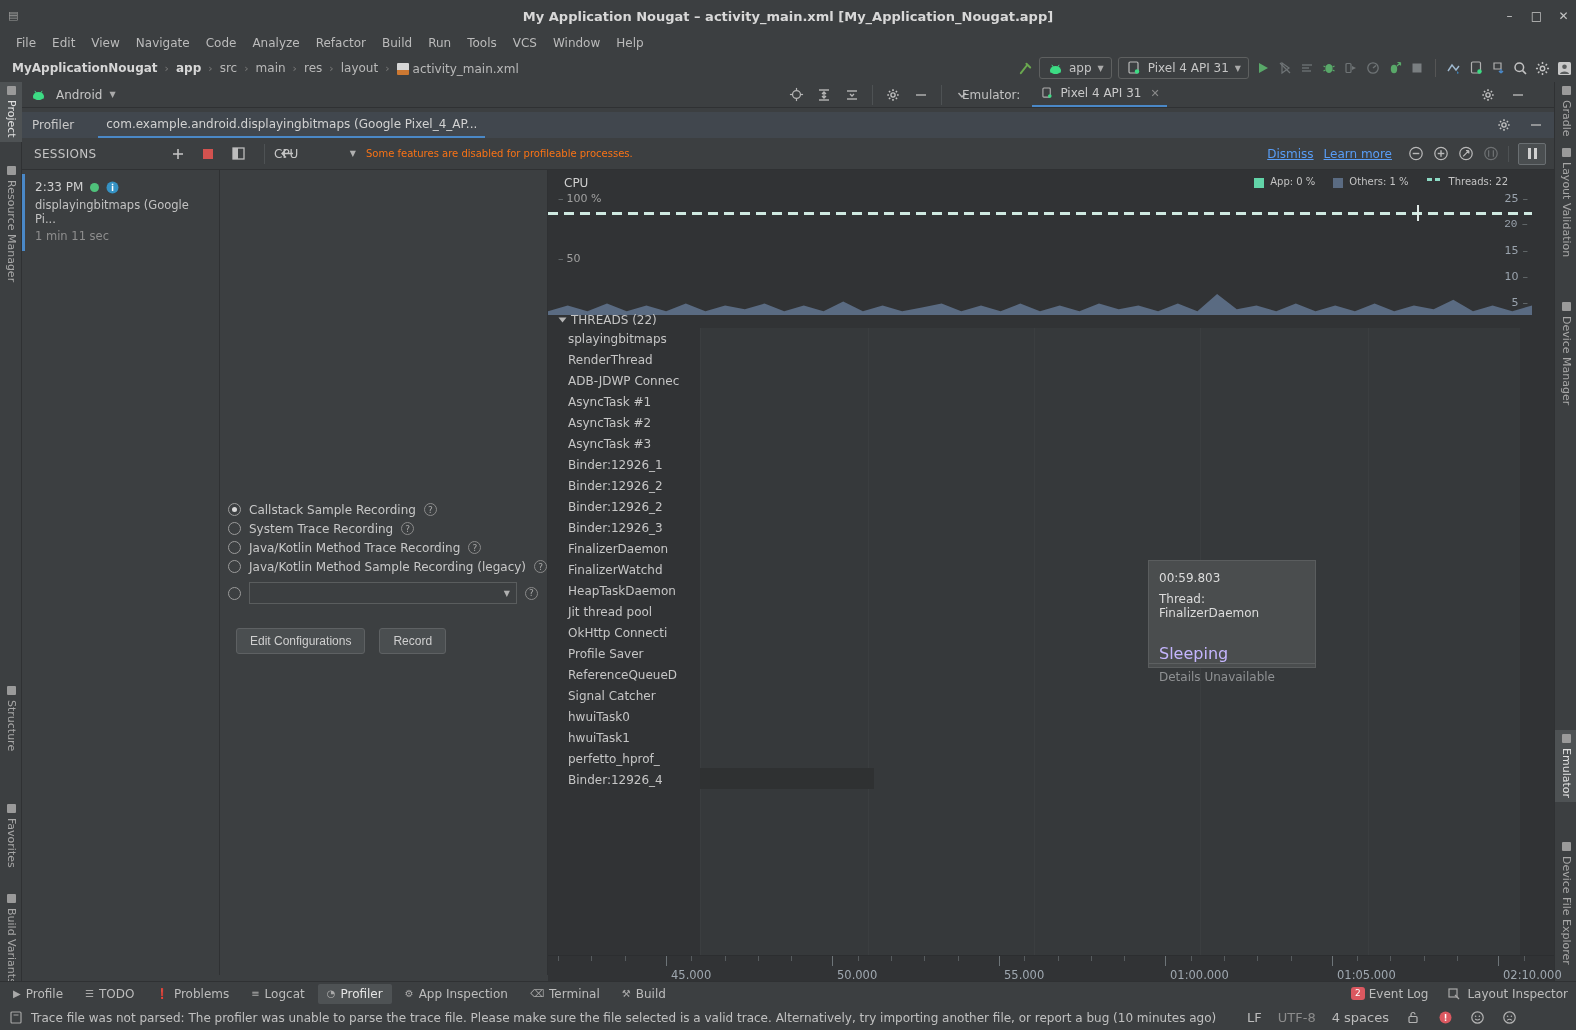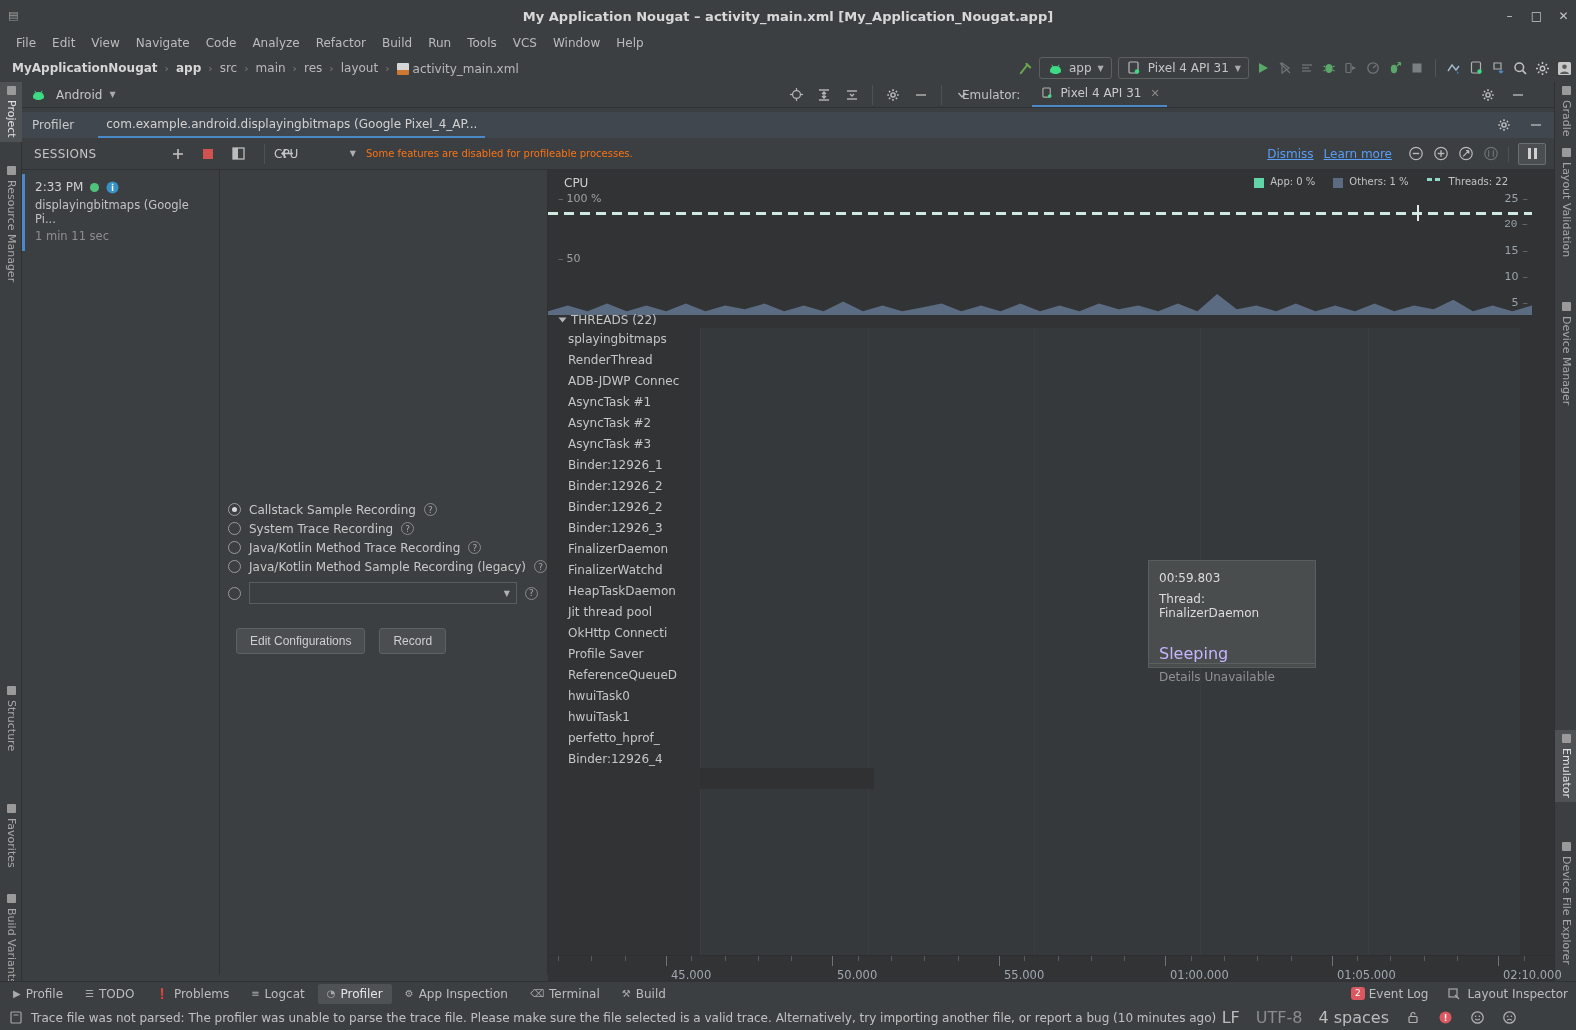--- a/index.html
+++ b/index.html
@@ -248,21 +248,21 @@
   .badge-red {
     background: #db5860; color: #fff; font-size: 9px; border-radius: 3px;
     padding: 1px 4px; line-height: 1.2; margin-right: 4px;
   }
   
   .statusbar {
     position: absolute; bottom: 0; left: 0; width: 1525px; height: 25px;
     background: #3c3f41; display:flex; align-items:center;
   }
   .status-msg { font-size: 12px; color: #c0c0c0; margin-left: 8px; display:flex; align-items:center; gap: 7px; }
-  .status-right { position: absolute; right: 8px; display:flex; align-items:center; gap: 16px; font-size: 16px; color: #bcbcbc; }
+  .status-right { position: absolute; right: 8px; display:flex; align-items:center; gap: 16px; font-size: 13px; color: #bcbcbc; }
   .muted { color: #8c8c8c; }
 </style>
 </head>
 <body>
 
 <div class="app">
 
   <div class="titlebar">
     <span class="tb-left-icon">▤</span>
     <div class="tb-title">My Application Nougat – activity_main.xml [My_Application_Nougat.app]</div>
@@ -832,20 +832,23 @@
           <div class="tname">Jit thread pool</div>
         </div>
         <div class="trow">
           <div class="tname">OkHttp Connecti</div>
         </div>
         <div class="trow">
           <div class="tname">Profile Saver</div>
         </div>
         <div class="trow">
           <div class="tname">ReferenceQueueD</div>
+        </div>
+        <div class="trow">
+          <div class="tname">Signal Catcher</div>
         </div>
         <div class="trow">
           <div class="tname">hwuiTask0</div>
         </div>
         <div class="trow">
           <div class="tname">hwuiTask1</div>
         </div>
         <div class="trow">
           <div class="tname">perfetto_hprof_</div>
         </div>

